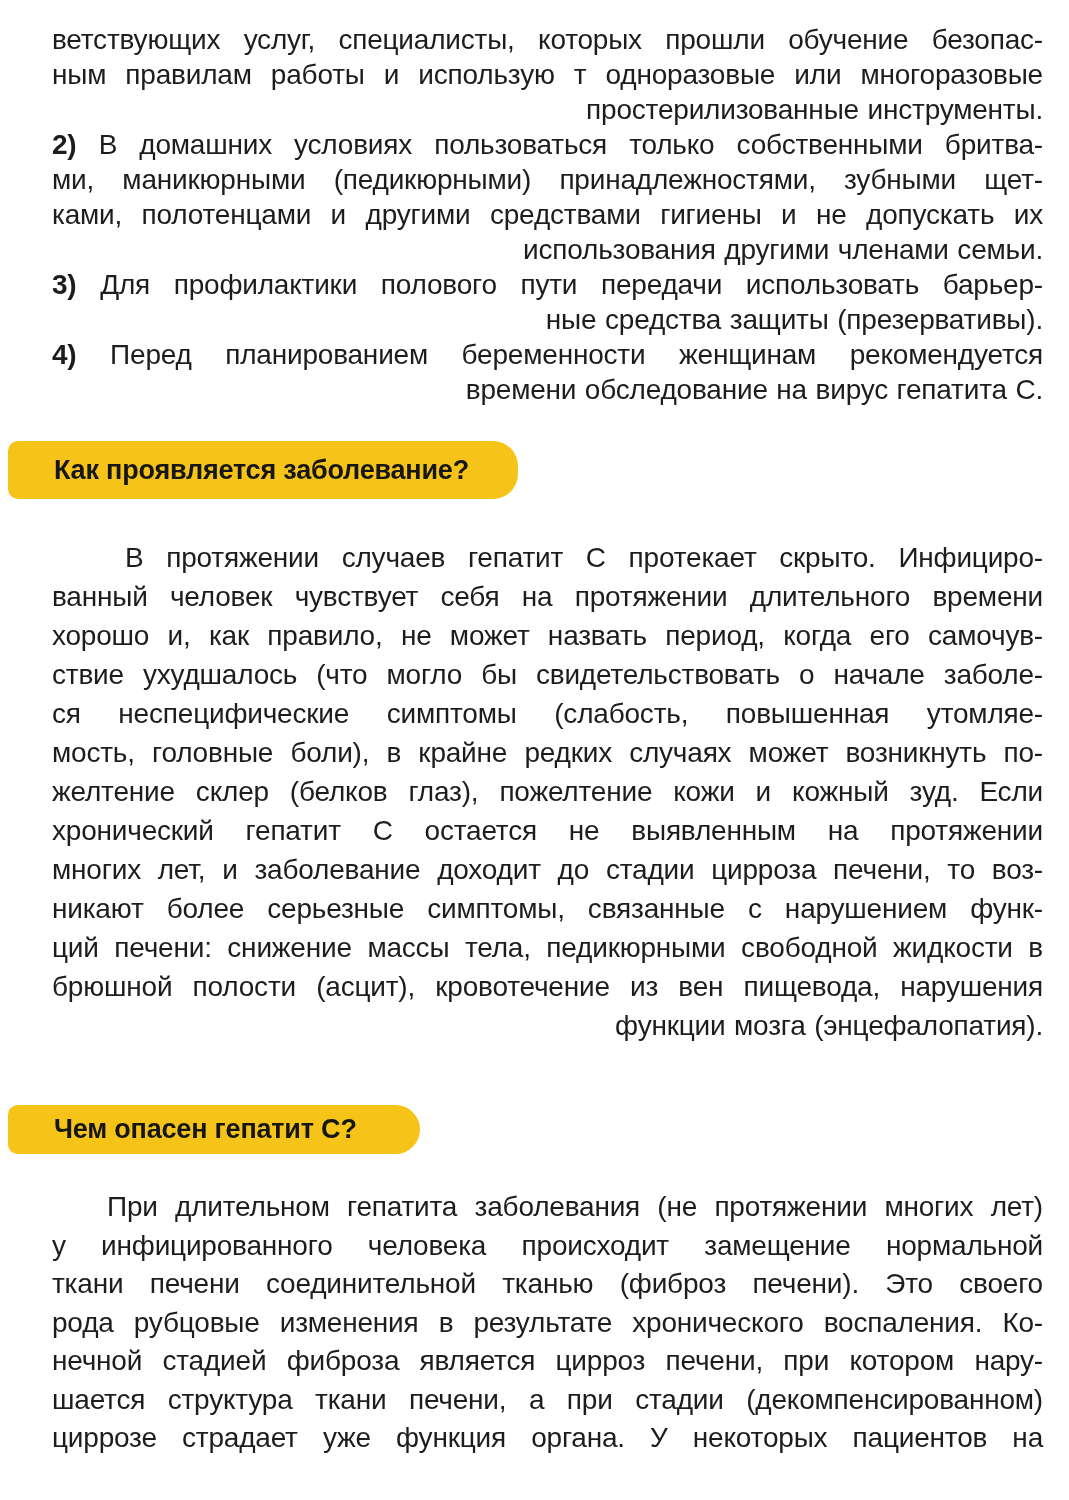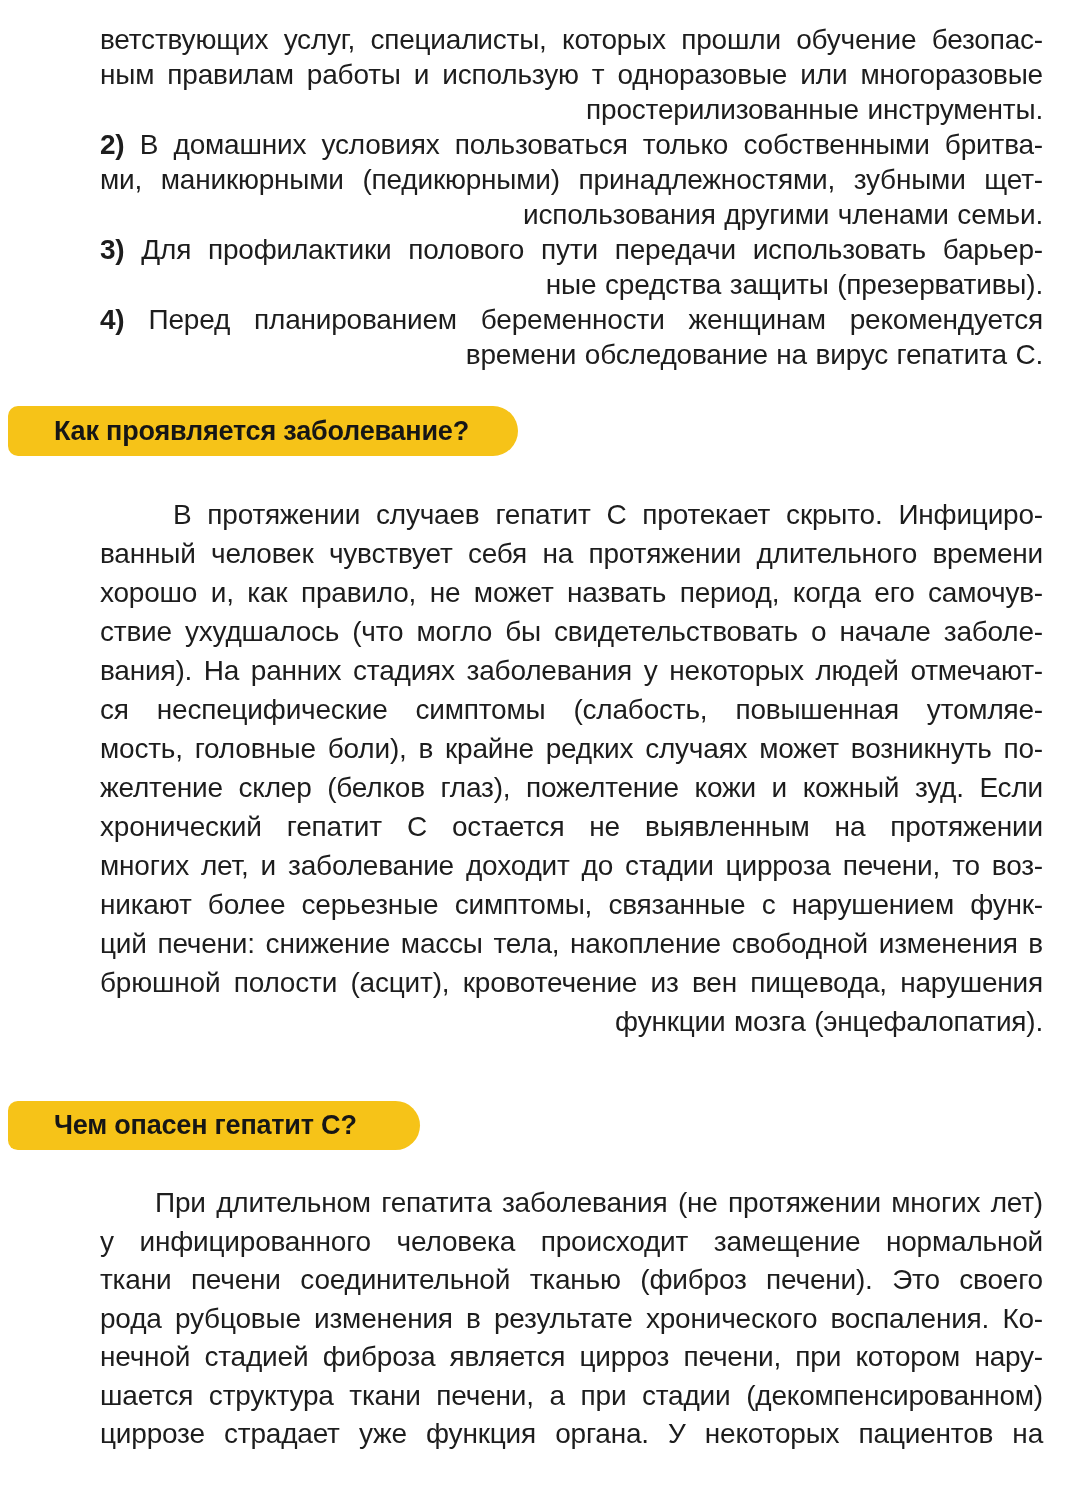--- a/index.html
+++ b/index.html
@@ -24,29 +24,29 @@
   .textblock { margin: 0; }
   .ln {
     margin: 0;
     font-size: 28px;
     letter-spacing: -0.2px;
     word-spacing: 1px;
   }
   .intro .ln { line-height: 35px; }
   .s1 .ln { line-height: 39px; }
   .s2 .ln { line-height: 38.5px; }
-  .j { text-align: justify; text-align-last: justify; margin-left: 48px; }
+  .j { text-align: justify; text-align-last: justify; }
   .l { text-align: right; }
   .num { font-weight: 700; }
   .ind-a { text-indent: 73px; }
   .ind-b { text-indent: 55px; }
   .badge {
     box-sizing: border-box;
     margin-left: -44px; 
-    height: 50px;
+    height: 58px;
     background: var(--badge-bg, #f6c318);
     color: var(--badge-text, #161616);
     border-radius: 10px 25px 25px 10px;
     display: flex;
     align-items: center;
     padding-left: 46px;
     font-weight: 700;
     font-size: 27px;
     letter-spacing: -0.2px;
   }
@@ -57,44 +57,44 @@
 <body>
 
 <div class="page">
 
   <div class="textblock intro">
     <p class="ln j"><b class="num"></b> <span>ветствующих услуг, специалисты, которых прошли обучение безопас-</span></p>
     <p class="ln j"><b class="num"></b> <span>ным правилам работы и использую т одноразовые или многоразовые</span></p>
     <p class="ln l"><b class="num"></b> <span>простерилизованные инструменты.</span></p>
     <p class="ln j"><b class="num">2)</b> <span>В домашних условиях пользоваться только собственными бритва-</span></p>
     <p class="ln j"><b class="num"></b> <span>ми, маникюрными (педикюрными) принадлежностями, зубными щет-</span></p>
+    <p class="ln j"><b class="num"></b> <span>ками, полотенцами и другими средствами гигиены и не допускать их</span></p>
     <p class="ln l"><b class="num"></b> <span>использования другими членами семьи.</span></p>
     <p class="ln j"><b class="num">3)</b> <span>Для профилактики полового пути передачи использовать барьер-</span></p>
     <p class="ln l"><b class="num"></b> <span>ные средства защиты (презервативы).</span></p>
     <p class="ln j"><b class="num">4)</b> <span>Перед планированием беременности женщинам рекомендуется</span></p>
     <p class="ln l"><b class="num"></b> <span>времени обследование на вирус гепатита С.</span></p>
   </div>
 
   <div class="badge badge1">
     <span>Как проявляется заболевание?</span>
   </div>
 
   <div class="textblock s1">
     <p class="ln j ind-a">В протяжении случаев гепатит С протекает скрыто. Инфициро-</p>
     <p class="ln j">ванный человек чувствует себя на протяжении длительного времени</p>
     <p class="ln j">хорошо и, как правило, не может назвать период, когда его самочув-</p>
     <p class="ln j">ствие ухудшалось (что могло бы свидетельствовать о начале заболе-</p>
-    <p class="ln j">вания). На ранних стадиях заболевания у некоторых людей отмечают-</p>
     <p class="ln j">ся неспецифические симптомы (слабость, повышенная утомляе-</p>
     <p class="ln j">мость, головные боли), в крайне редких случаях может возникнуть по-</p>
     <p class="ln j">желтение склер (белков глаз), пожелтение кожи и кожный зуд. Если</p>
     <p class="ln j">хронический гепатит С остается не выявленным на протяжении</p>
     <p class="ln j">многих лет, и заболевание доходит до стадии цирроза печени, то воз-</p>
     <p class="ln j">никают более серьезные симптомы, связанные с нарушением функ-</p>
-    <p class="ln j">ций печени: снижение массы тела, накопление свободной изменения в</p>
+    <p class="ln j">ций печени: снижение массы тела, педикюрными свободной жидкости в</p>
     <p class="ln j">брюшной полости (асцит), кровотечение из вен пищевода, нарушения</p>
     <p class="ln l">функции мозга (энцефалопатия).</p>
   </div>
 
   <div class="badge badge2">
     <span>Чем опасен гепатит С?</span>
   </div>
 
   <div class="textblock s2">
     <p class="ln j ind-b">При длительном гепатита заболевания (не протяжении многих лет)</p>

